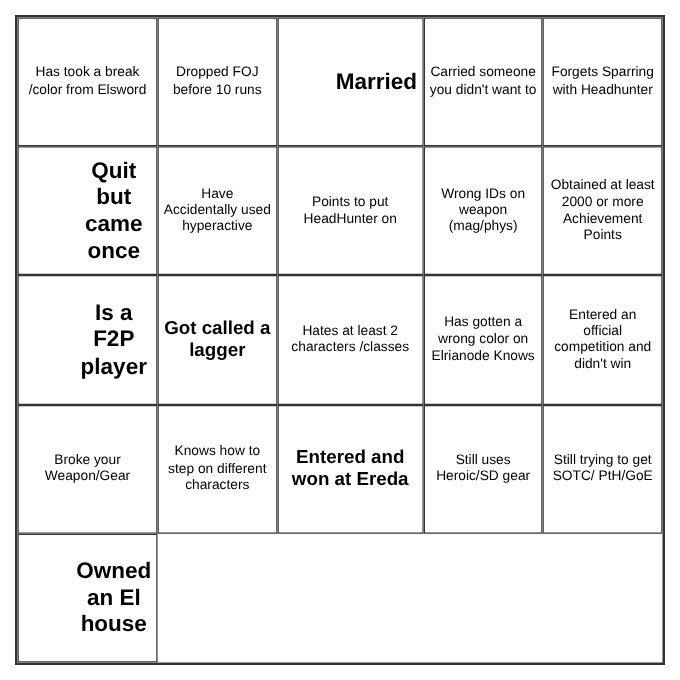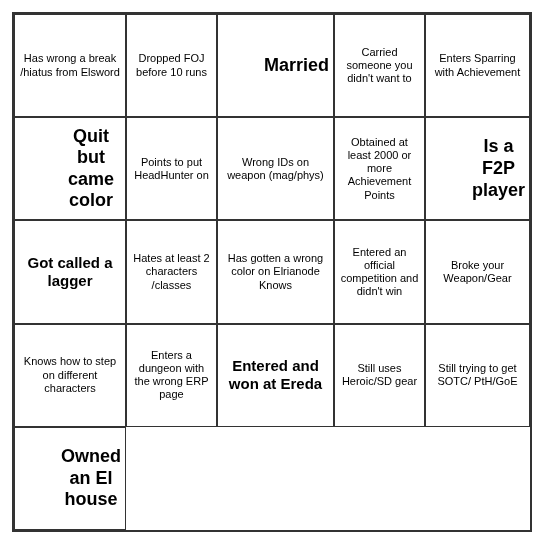--- a/index.html
+++ b/index.html
@@ -38,34 +38,34 @@
     }
     .bingo-cell.medium-text {
       font-size: 15px;
       font-weight: bold;
     }
   </style>
 </head>
 <body>
 
 <div class="bingo-board">
-<div class="bingo-cell">Has wrong a break /hiatus from Elsword</div>
+<div class="bingo-cell">Has took a break /color from Elsword</div>
     <div class="bingo-cell">Dropped FOJ before 10 runs</div>
     <div class="bingo-cell large-text">Married</div>
     <div class="bingo-cell">Carried someone you didn't want to</div>
-    <div class="bingo-cell">Enters Sparring with Achievement</div>
-    <div class="bingo-cell large-text">Quit but came color</div>
+    <div class="bingo-cell">Forgets Sparring with Headhunter</div>
+    <div class="bingo-cell large-text">Quit but came once</div>
+    <div class="bingo-cell">Have Accidentally used hyperactive</div>
     <div class="bingo-cell">Points to put HeadHunter on</div>
     <div class="bingo-cell">Wrong IDs on weapon (mag/phys)</div>
     <div class="bingo-cell">Obtained at least 2000 or more Achievement Points</div>
     <div class="bingo-cell large-text">Is a F2P player</div>
     <div class="bingo-cell medium-text">Got called a lagger</div>
     <div class="bingo-cell">Hates at least 2 characters /classes</div>
     <div class="bingo-cell">Has gotten a wrong color on Elrianode Knows</div>
     <div class="bingo-cell">Entered an official competition and didn't win</div>
     <div class="bingo-cell">Broke your Weapon/Gear</div>
     <div class="bingo-cell">Knows how to step on different characters</div>
-    <div class="bingo-cell">Enters a dungeon with the wrong ERP page</div>
     <div class="bingo-cell medium-text">Entered and won at Ereda</div>
     <div class="bingo-cell">Still uses Heroic/SD gear</div>
     <div class="bingo-cell">Still trying to get SOTC/ PtH/GoE</div>
     <div class="bingo-cell large-text">Owned an El house</div>
   </div>
 
 </body></html>

